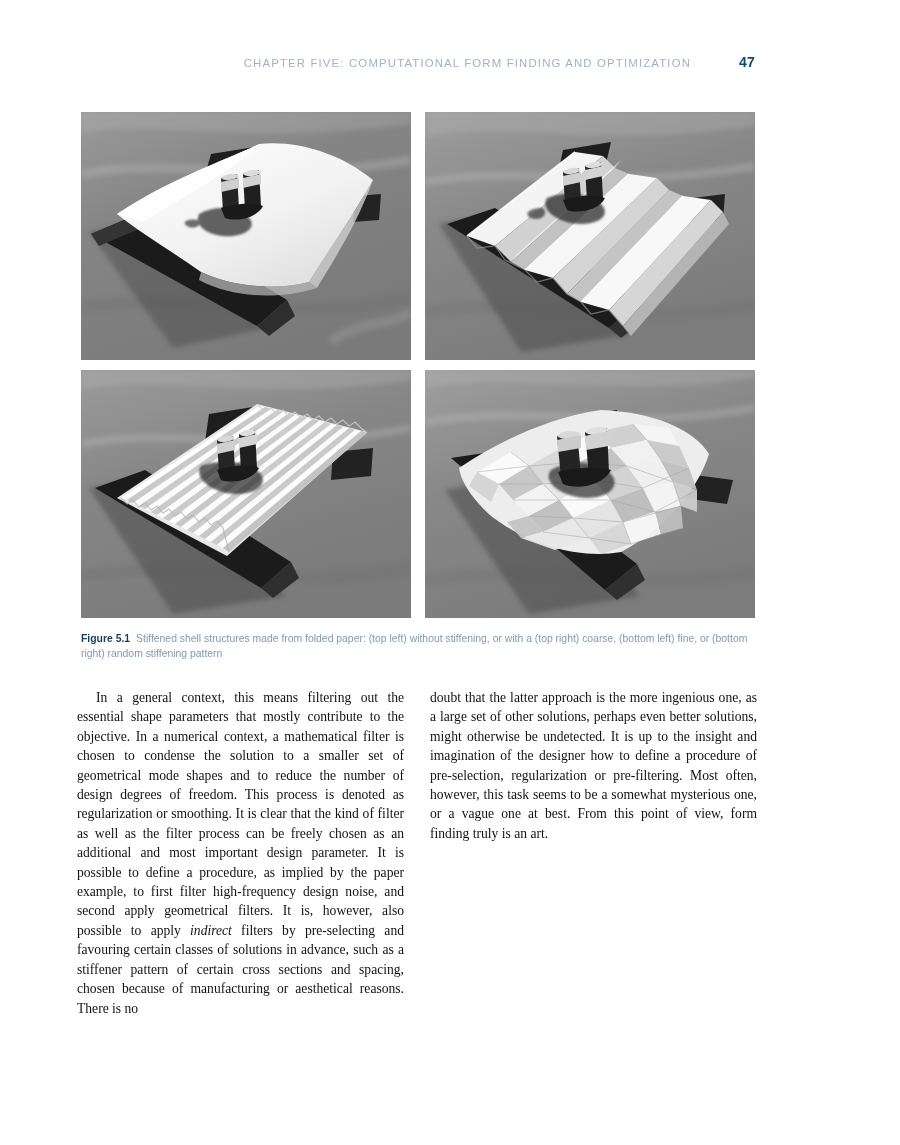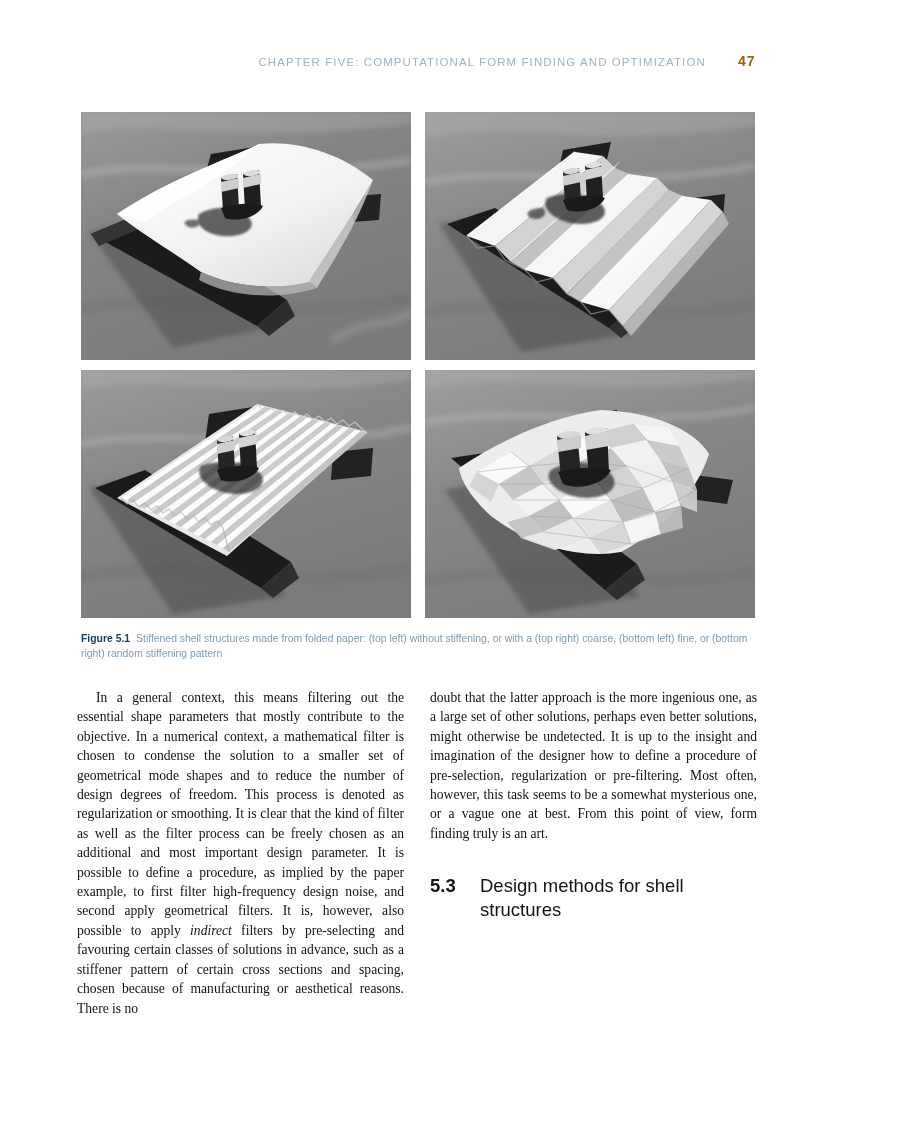--- a/index.html
+++ b/index.html
@@ -29,25 +29,25 @@
   }
   .running-head-title {
     font-family: "Liberation Sans", "DejaVu Sans", sans-serif;
     font-size: 11.4px;
     letter-spacing: 1.15px;
     color: #9cb4c6;
     text-transform: uppercase;
     white-space: nowrap;
   }
   .folio {
-    font-family: Liberation Mono, monospace;
+    font-family: Liberation Sans, sans-serif;
     font-size: 14px;
     font-weight: bold;
-    color: #a16207;
-    margin-left: 20px;
+    color: #0c4a6e;
+    margin-left: 36px;
     letter-spacing: 0.2px;
   }
 
   
   .figure-block {
     position: absolute;
     left: 81px;
     top: 112px;
     width: 674px;
   }
@@ -447,20 +447,16 @@
 
 <div class="body-columns">
 
   <div class="column">
     <p class="body-text indent"><span>In a general context, this means filtering out the essential shape parameters that mostly contribute to the objective. In a numerical context, a mathematical filter is chosen to condense the solution to a smaller set of geometrical mode shapes and to reduce the number of design degrees of freedom. This process is denoted as regularization or smoothing. It is clear that the kind of filter as well as the filter process can be freely chosen as an additional and most important design parameter. It is possible to define a procedure, as implied by the paper example, to first filter high-frequency design noise, and second apply geometrical filters. It is, however, also possible to apply </span><em>indirect</em><span> filters by pre-selecting and favouring certain classes of solutions in advance, such as a stiffener pattern of certain cross sections and spacing, chosen because of manufacturing or aesthetical reasons. There is no</span></p>
   </div>
 
   <div class="column">
     <p class="body-text">doubt that the latter approach is the more ingenious one, as a large set of other solutions, perhaps even better solutions, might otherwise be undetected. It is up to the insight and imagination of the designer how to define a procedure of pre-selection, regularization or pre-filtering. Most often, however, this task seems to be a somewhat mysterious one, or a vague one at best. From this point of view, form finding truly is an art.</p>
 
-    <div class="section-heading">
-      <span class="section-number">5.3</span>
-      <span class="section-title">Design methods for shell structures</span>
-    </div>
 
   </div>
 
 </div>
 
 </body></html>

